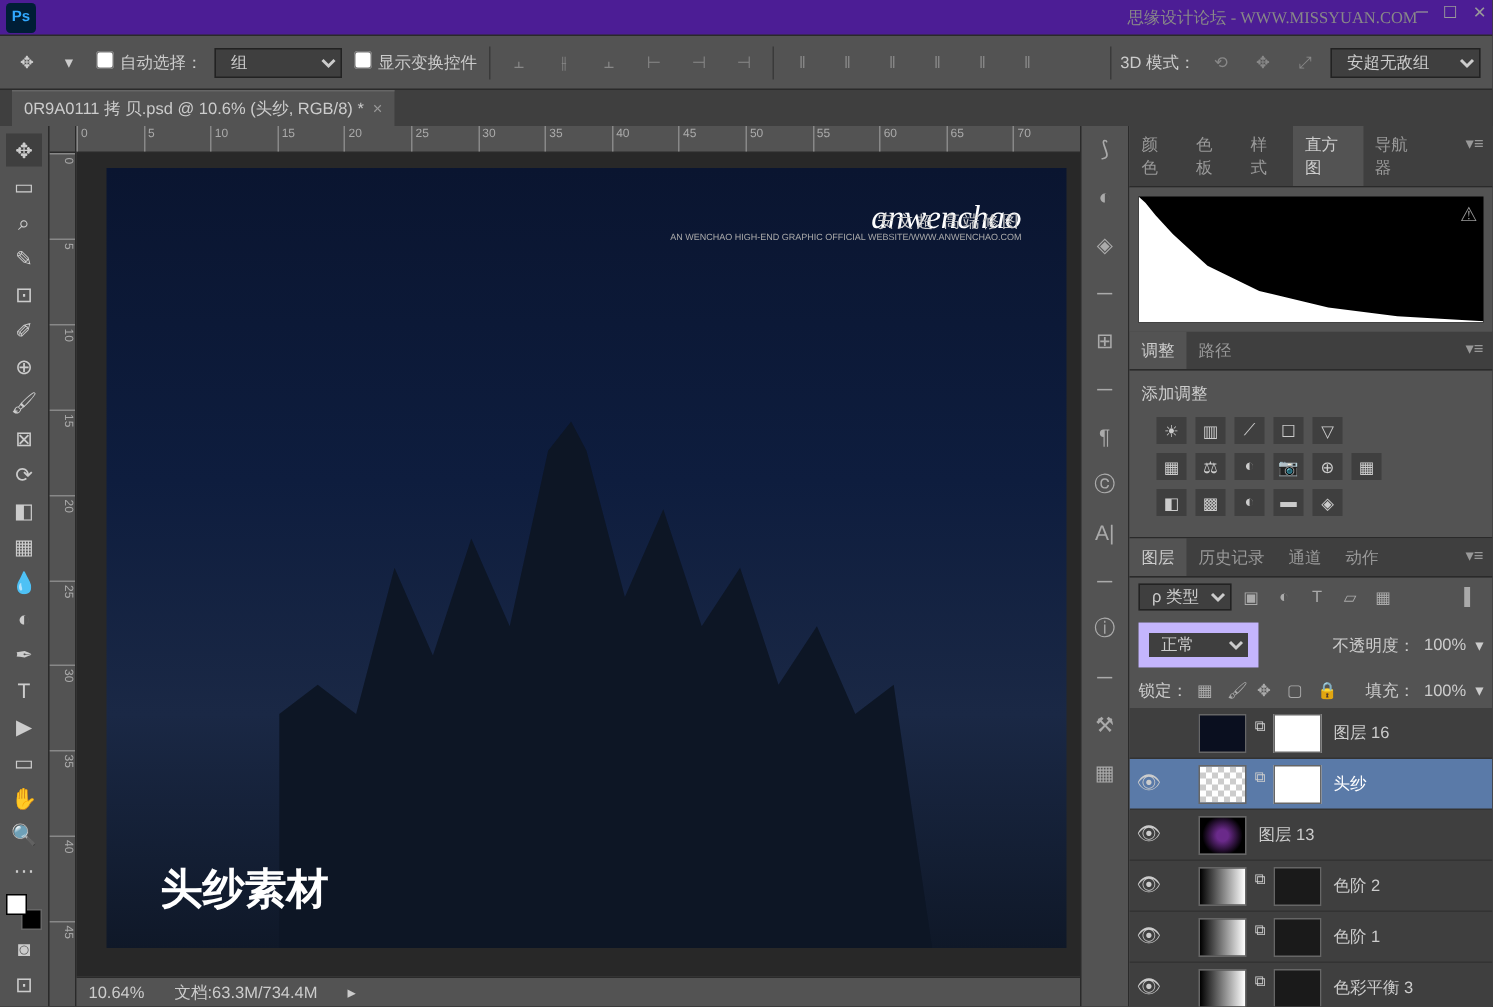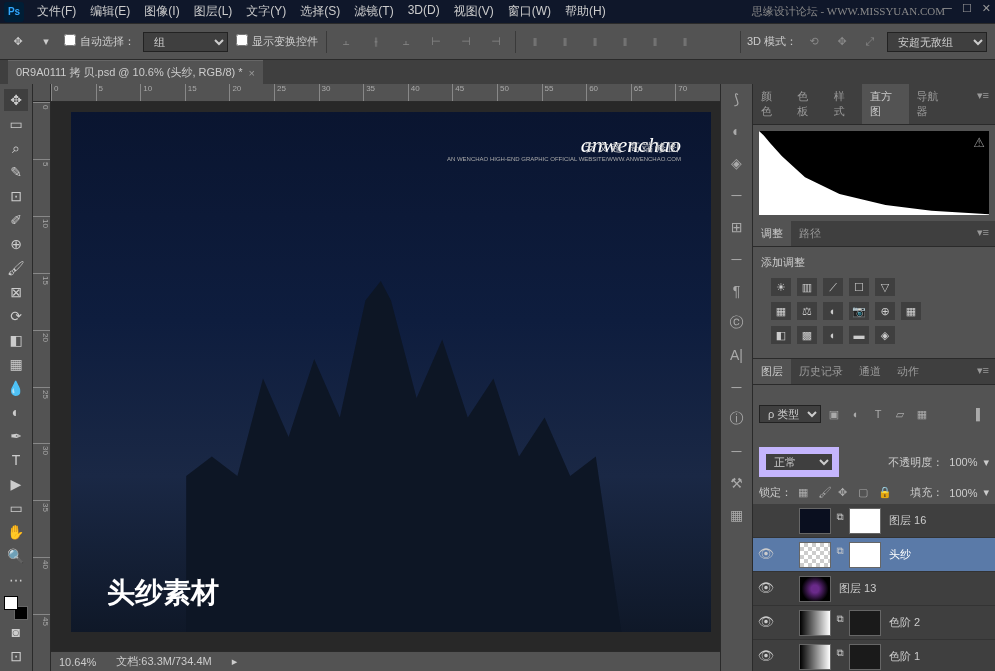--- a/index.html
+++ b/index.html
@@ -1,19 +1,19 @@
 <!DOCTYPE html>
 <html><head>
 <meta charset="utf-8">
 <style>
 * { margin: 0; padding: 0; box-sizing: border-box; font-family: "Microsoft YaHei", Arial, sans-serif; }
 body { width: 995px; height: 671px; background: #535353; color: #ccc; font-size: 11px; overflow: hidden; position: relative; }
 
 
-.menubar { height: 24px; background: #0f172a; display: flex; align-items: center; padding: 0 4px; border-bottom: 1px solid #2a2a2a; }
+.menubar { height: 24px; background: #4c1d95; display: flex; align-items: center; padding: 0 4px; border-bottom: 1px solid #2a2a2a; }
 .ps-logo { width: 20px; height: 20px; background: #001e36; color: #31a8ff; font-weight: bold; font-size: 10px; display: flex; align-items: center; justify-content: center; border-radius: 3px; margin-right: 6px; }
 .menu-item { padding: 0 7px; cursor: default; font-size: 12px; }
 .watermark { position: absolute; right: 50px; top: 4px; color: #888; font-size: 11px; font-family: Liberation Serif, serif; }
 .win-controls { position: absolute; right: 4px; top: 2px; display: flex; gap: 10px; color: #999; }
 
 
 .options-bar { height: 36px; background: #535353; display: flex; align-items: center; padding: 0 8px; gap: 8px; border-bottom: 1px solid #2a2a2a; }
 .opt-icon { width: 20px; height: 20px; display: flex; align-items: center; justify-content: center; color: #ccc; }
 .opt-check { display: flex; align-items: flex-start; gap: 4px; font-size: 11px; }
 .opt-check input { width: 12px; height: 12px; }
@@ -69,21 +69,21 @@
 .histo-graph { width: 100%; height: 84px; background: #000; position: relative; overflow: hidden; }
 .histo-curve { position: absolute; bottom: 0; left: 0; width: 100%; height: 100%; background: #fff; clip-path: polygon(0 0, 2% 5%, 5% 15%, 10% 30%, 20% 55%, 35% 75%, 55% 88%, 75% 95%, 100% 99%, 100% 100%, 0 100%); }
 .histo-warn { position: absolute; top: 10px; right: 10px; color: #999; font-size: 13px; }
 
 .adjustments { padding: 8px; font-size: 11px; }
 .adj-title { margin-bottom: 8px; color: #ccc; }
 .adj-row { display: flex; gap: 6px; margin-bottom: 6px; padding-left: 10px; }
 .adj-icon { width: 20px; height: 18px; background: #3f3f3f; display: flex; align-items: center; justify-content: center; color: #ccc; font-size: 11px; }
 
 .layers-panel { flex: 1; display: flex; flex-direction: column; border-top: 1px solid #2a2a2a; }
-.layer-filter { display: flex; align-items: center; padding: 20px 6px; gap: 4px; }
+.layer-filter { display: flex; align-items: center; padding: 4px 6px; gap: 4px; }
 .layer-filter select { background: #3f3f3f; border: 1px solid #222; color: #ccc; font-size: 11px; padding: 1px 4px; flex: 0 0 60px; }
 .filter-icon { width: 18px; height: 16px; display: flex; align-items: center; justify-content: center; color: #aaa; font-size: 11px; }
 .layer-blend { display: flex; align-items: center; padding: 4px 6px; gap: 6px; font-size: 11px; }
 .layer-blend select { background: #3f3f3f; border: 7px solid #c4b5fd; color: #ccc; font-size: 11px; padding: 1px 4px; width: 80px; }
 .layer-lock { display: flex; align-items: center; padding: 4px 6px; gap: 6px; font-size: 11px; }
 .lock-icon { width: 14px; height: 14px; color: #aaa; font-size: 11px; }
 
 .layer-list { flex: 1; background: #3f3f3f; overflow-y: auto; }
 .layer-row { display: flex; align-items: center; height: 34px; border-bottom: 1px solid #333; padding: 0 4px; gap: 4px; }
 .layer-row.selected { background: #5a7aa8; color: #fff; }
@@ -100,33 +100,20 @@
 .layer-name { font-size: 11px; margin-left: 4px; }
 
 .layer-bottom { display: flex; justify-content: flex-end; padding: 4px 6px; gap: 8px; background: #535353; border-top: 1px solid #2a2a2a; }
 .layer-btn { width: 16px; height: 16px; color: #aaa; font-size: 12px; }
 </style>
 </head>
 <body>
 
 <div class="menubar">
   <div class="ps-logo">Ps</div>
-  <div id="menu-items" style="display: flex;">
-      <span class="menu-item">文件(F)</span>
-      <span class="menu-item">编辑(E)</span>
-      <span class="menu-item">图像(I)</span>
-      <span class="menu-item">图层(L)</span>
-      <span class="menu-item">文字(Y)</span>
-      <span class="menu-item">选择(S)</span>
-      <span class="menu-item">滤镜(T)</span>
-      <span class="menu-item">3D(D)</span>
-      <span class="menu-item">视图(V)</span>
-      <span class="menu-item">窗口(W)</span>
-      <span class="menu-item">帮助(H)</span>
-    </div>
   <div class="watermark">思缘设计论坛 - WWW.MISSYUAN.COM</div>
   <div class="win-controls">
     <span>─</span>
     <span>☐</span>
     <span>✕</span>
   </div>
 </div>
 
 <div class="options-bar">
   <span class="opt-icon">✥</span>

